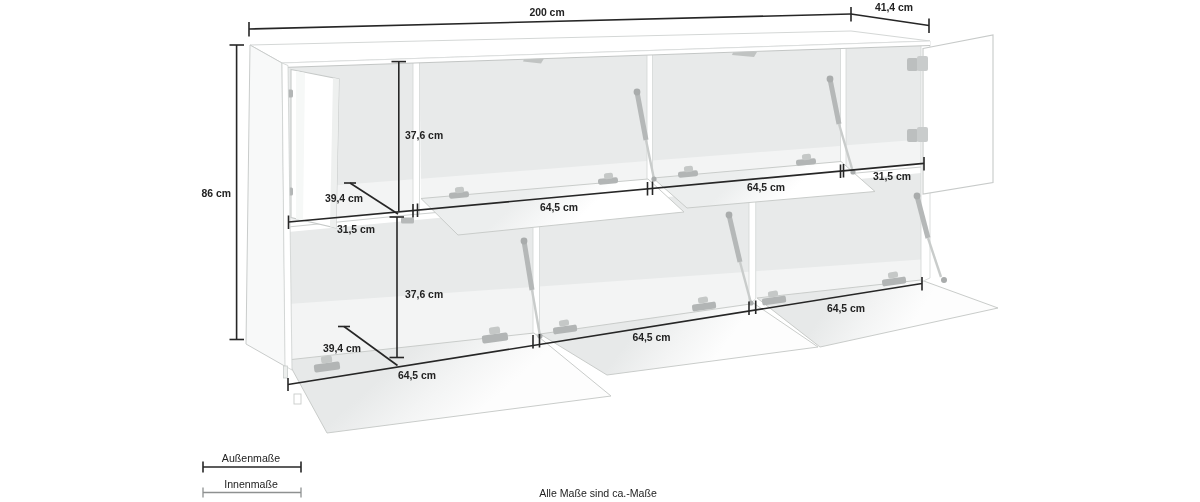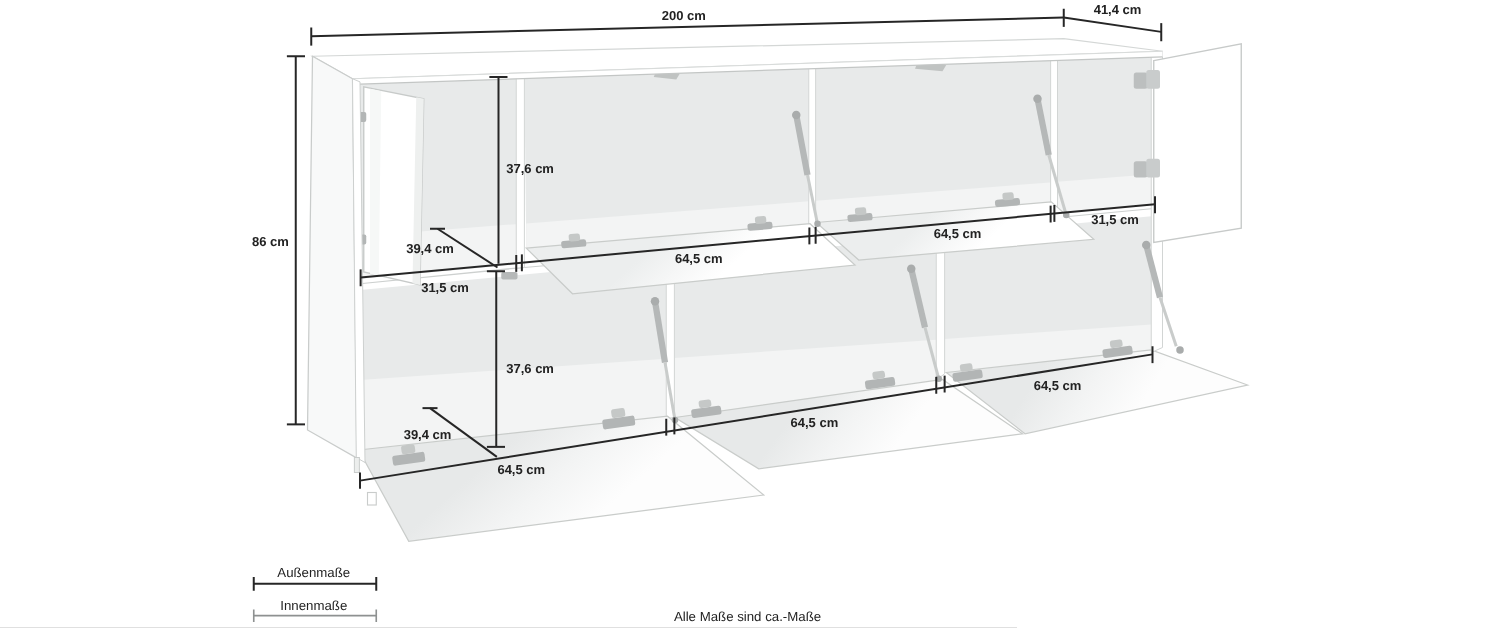--- a/index.html
+++ b/index.html
@@ -1,16 +1,16 @@
 <!DOCTYPE html>
 <html><head>
 <meta charset="utf-8">
 <style>
   html,body{margin:0;padding:0;background:#ffffff;}
-  .wrap{width:1200px;height:502px;position:relative;overflow:hidden;background:#737373;}
+  .wrap{width:1200px;height:502px;position:relative;overflow:hidden;background:#fde047;}
   svg{display:block;}
   text{font-family:"Liberation Sans", sans-serif;font-weight:bold;fill:#222222;}
 </style>
 </head>
 <body>
 <div class="wrap">
 <svg width="1200" height="502" viewBox="0 0 1200 502">
 
   <rect x="0" y="0" width="1200" height="502" fill="#ffffff"></rect>
   <defs>

